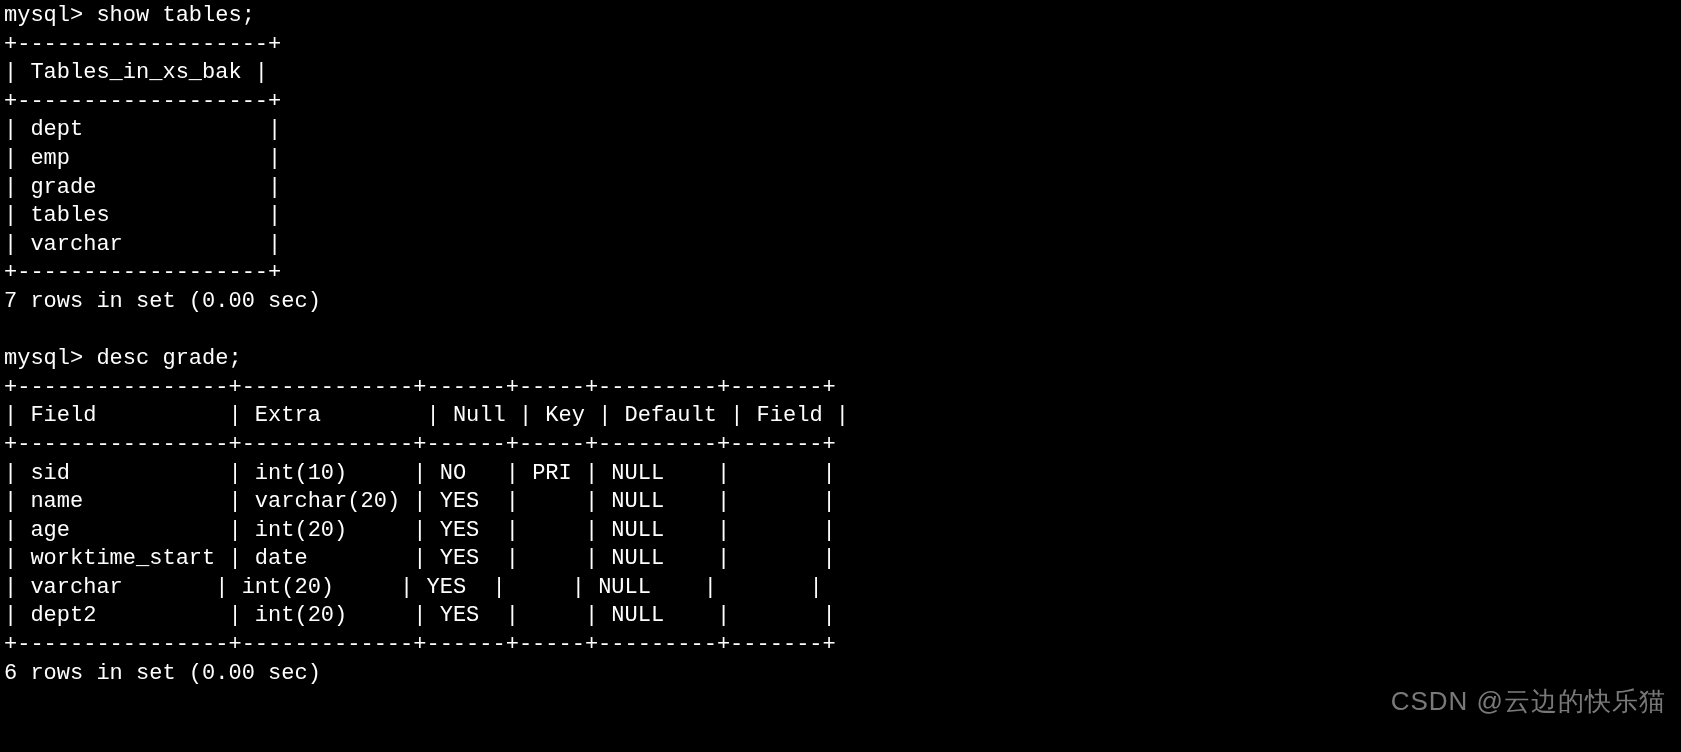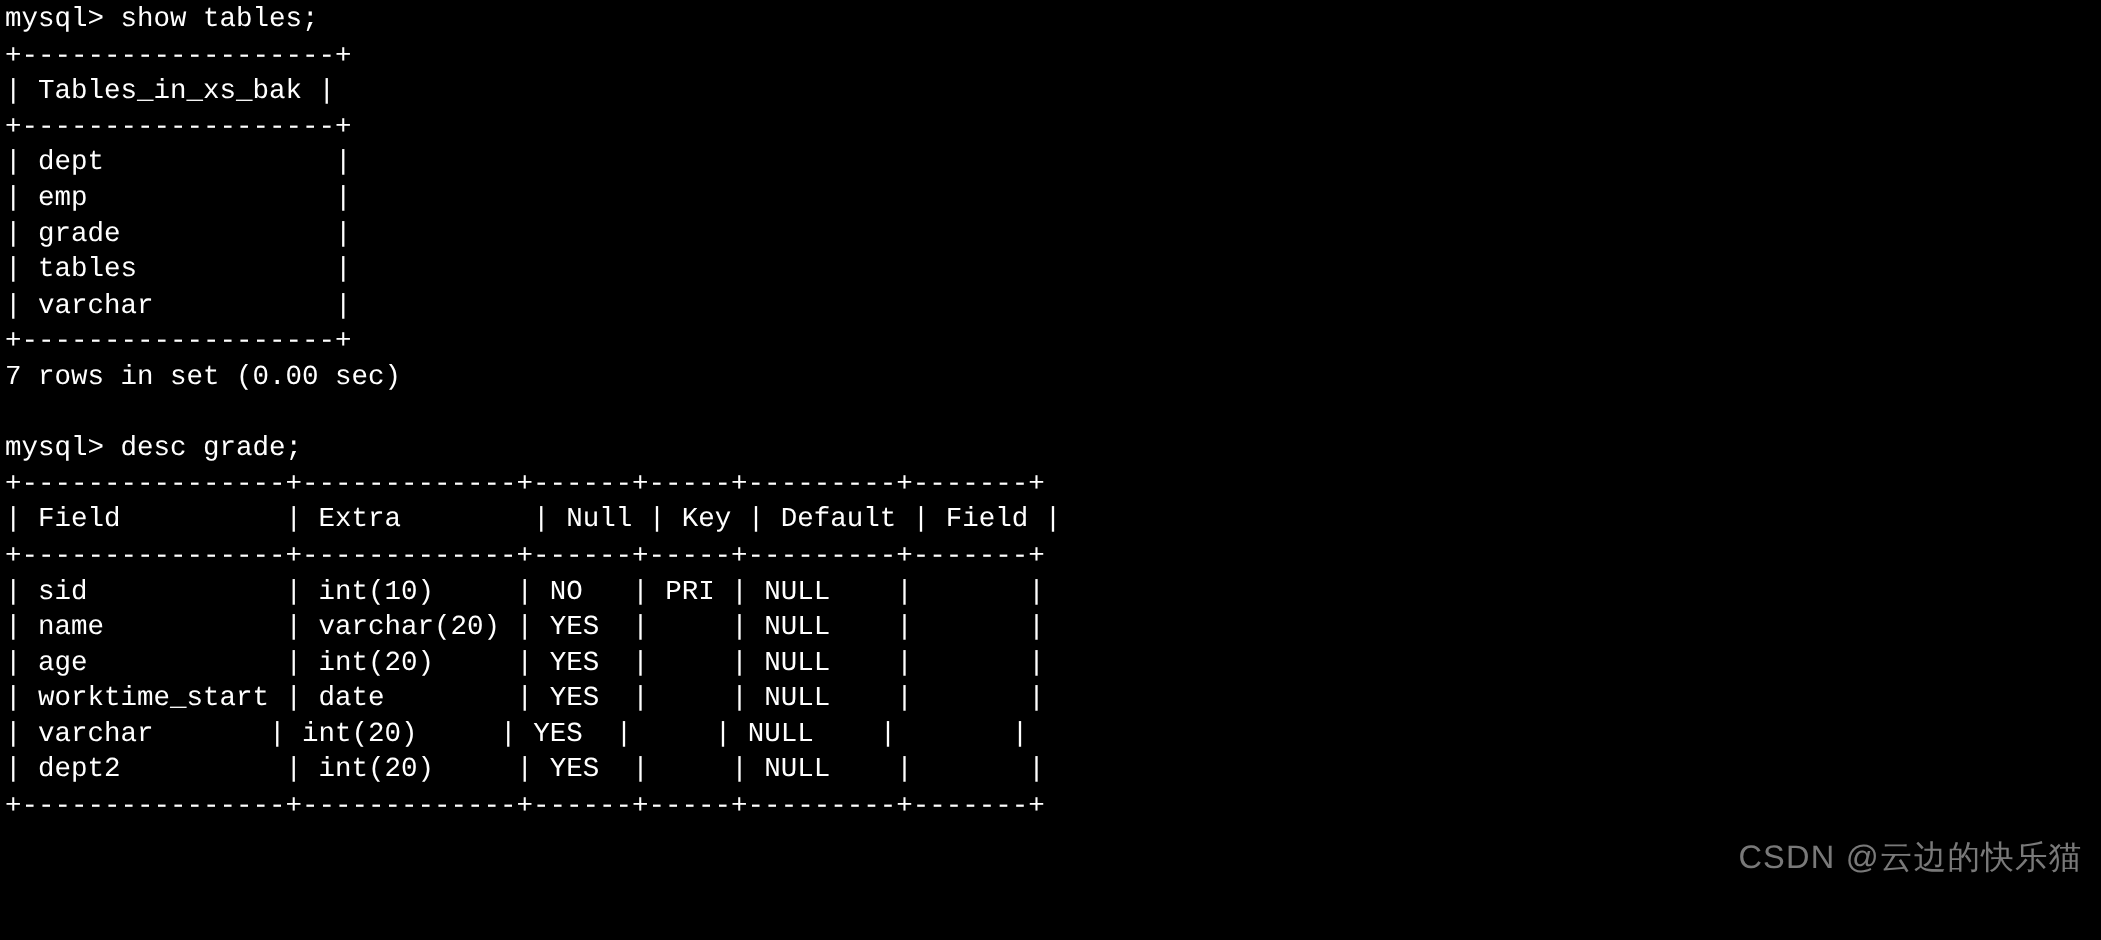--- a/index.html
+++ b/index.html
@@ -18,21 +18,21 @@
       height: 752px;
       overflow: hidden;
       position: relative;
     }
     pre {
       font-family: inherit;
       white-space: pre;
     }
     .watermark {
       position: absolute;
-      bottom: 49px;
+      bottom: 33px;
       right: 15px;
       color: rgba(220, 220, 220, 0.55);
       font-family: "Microsoft YaHei", sans-serif;
       font-size: 26px;
       font-weight: 400;
       letter-spacing: 1px;
     }
   </style>
 </head>
 <body>
@@ -53,15 +53,15 @@
 +----------------+-------------+------+-----+---------+-------+
 | <span>Field</span>          | <span>Extra</span>        | <span>Null</span> | <span>Key</span> | <span>Default</span> | <span>Field</span> |
 +----------------+-------------+------+-----+---------+-------+
 | <span>sid</span>            | <span>int(10)</span>     | <span>NO</span>   | <span>PRI</span> | <span>NULL</span>    |       |
 | <span>name</span>           | <span>varchar(20)</span> | <span>YES</span>  |     | <span>NULL</span>    |       |
 | <span>age</span>            | <span>int(20)</span>     | <span>YES</span>  |     | <span>NULL</span>    |       |
 | <span>worktime_start</span> | <span>date</span>        | <span>YES</span>  |     | <span>NULL</span>    |       |
 | <span>varchar</span>       | <span>int(20)</span>     | <span>YES</span>  |     | <span>NULL</span>    |       |
 | <span>dept2</span>          | <span>int(20)</span>     | <span>YES</span>  |     | <span>NULL</span>    |       |
 +----------------+-------------+------+-----+---------+-------+
-</pre>
+<span>6 rows in set (0.00 sec)</span></pre>
 
 <div class="watermark">CSDN @云边的快乐猫</div>
 
 </body></html>

